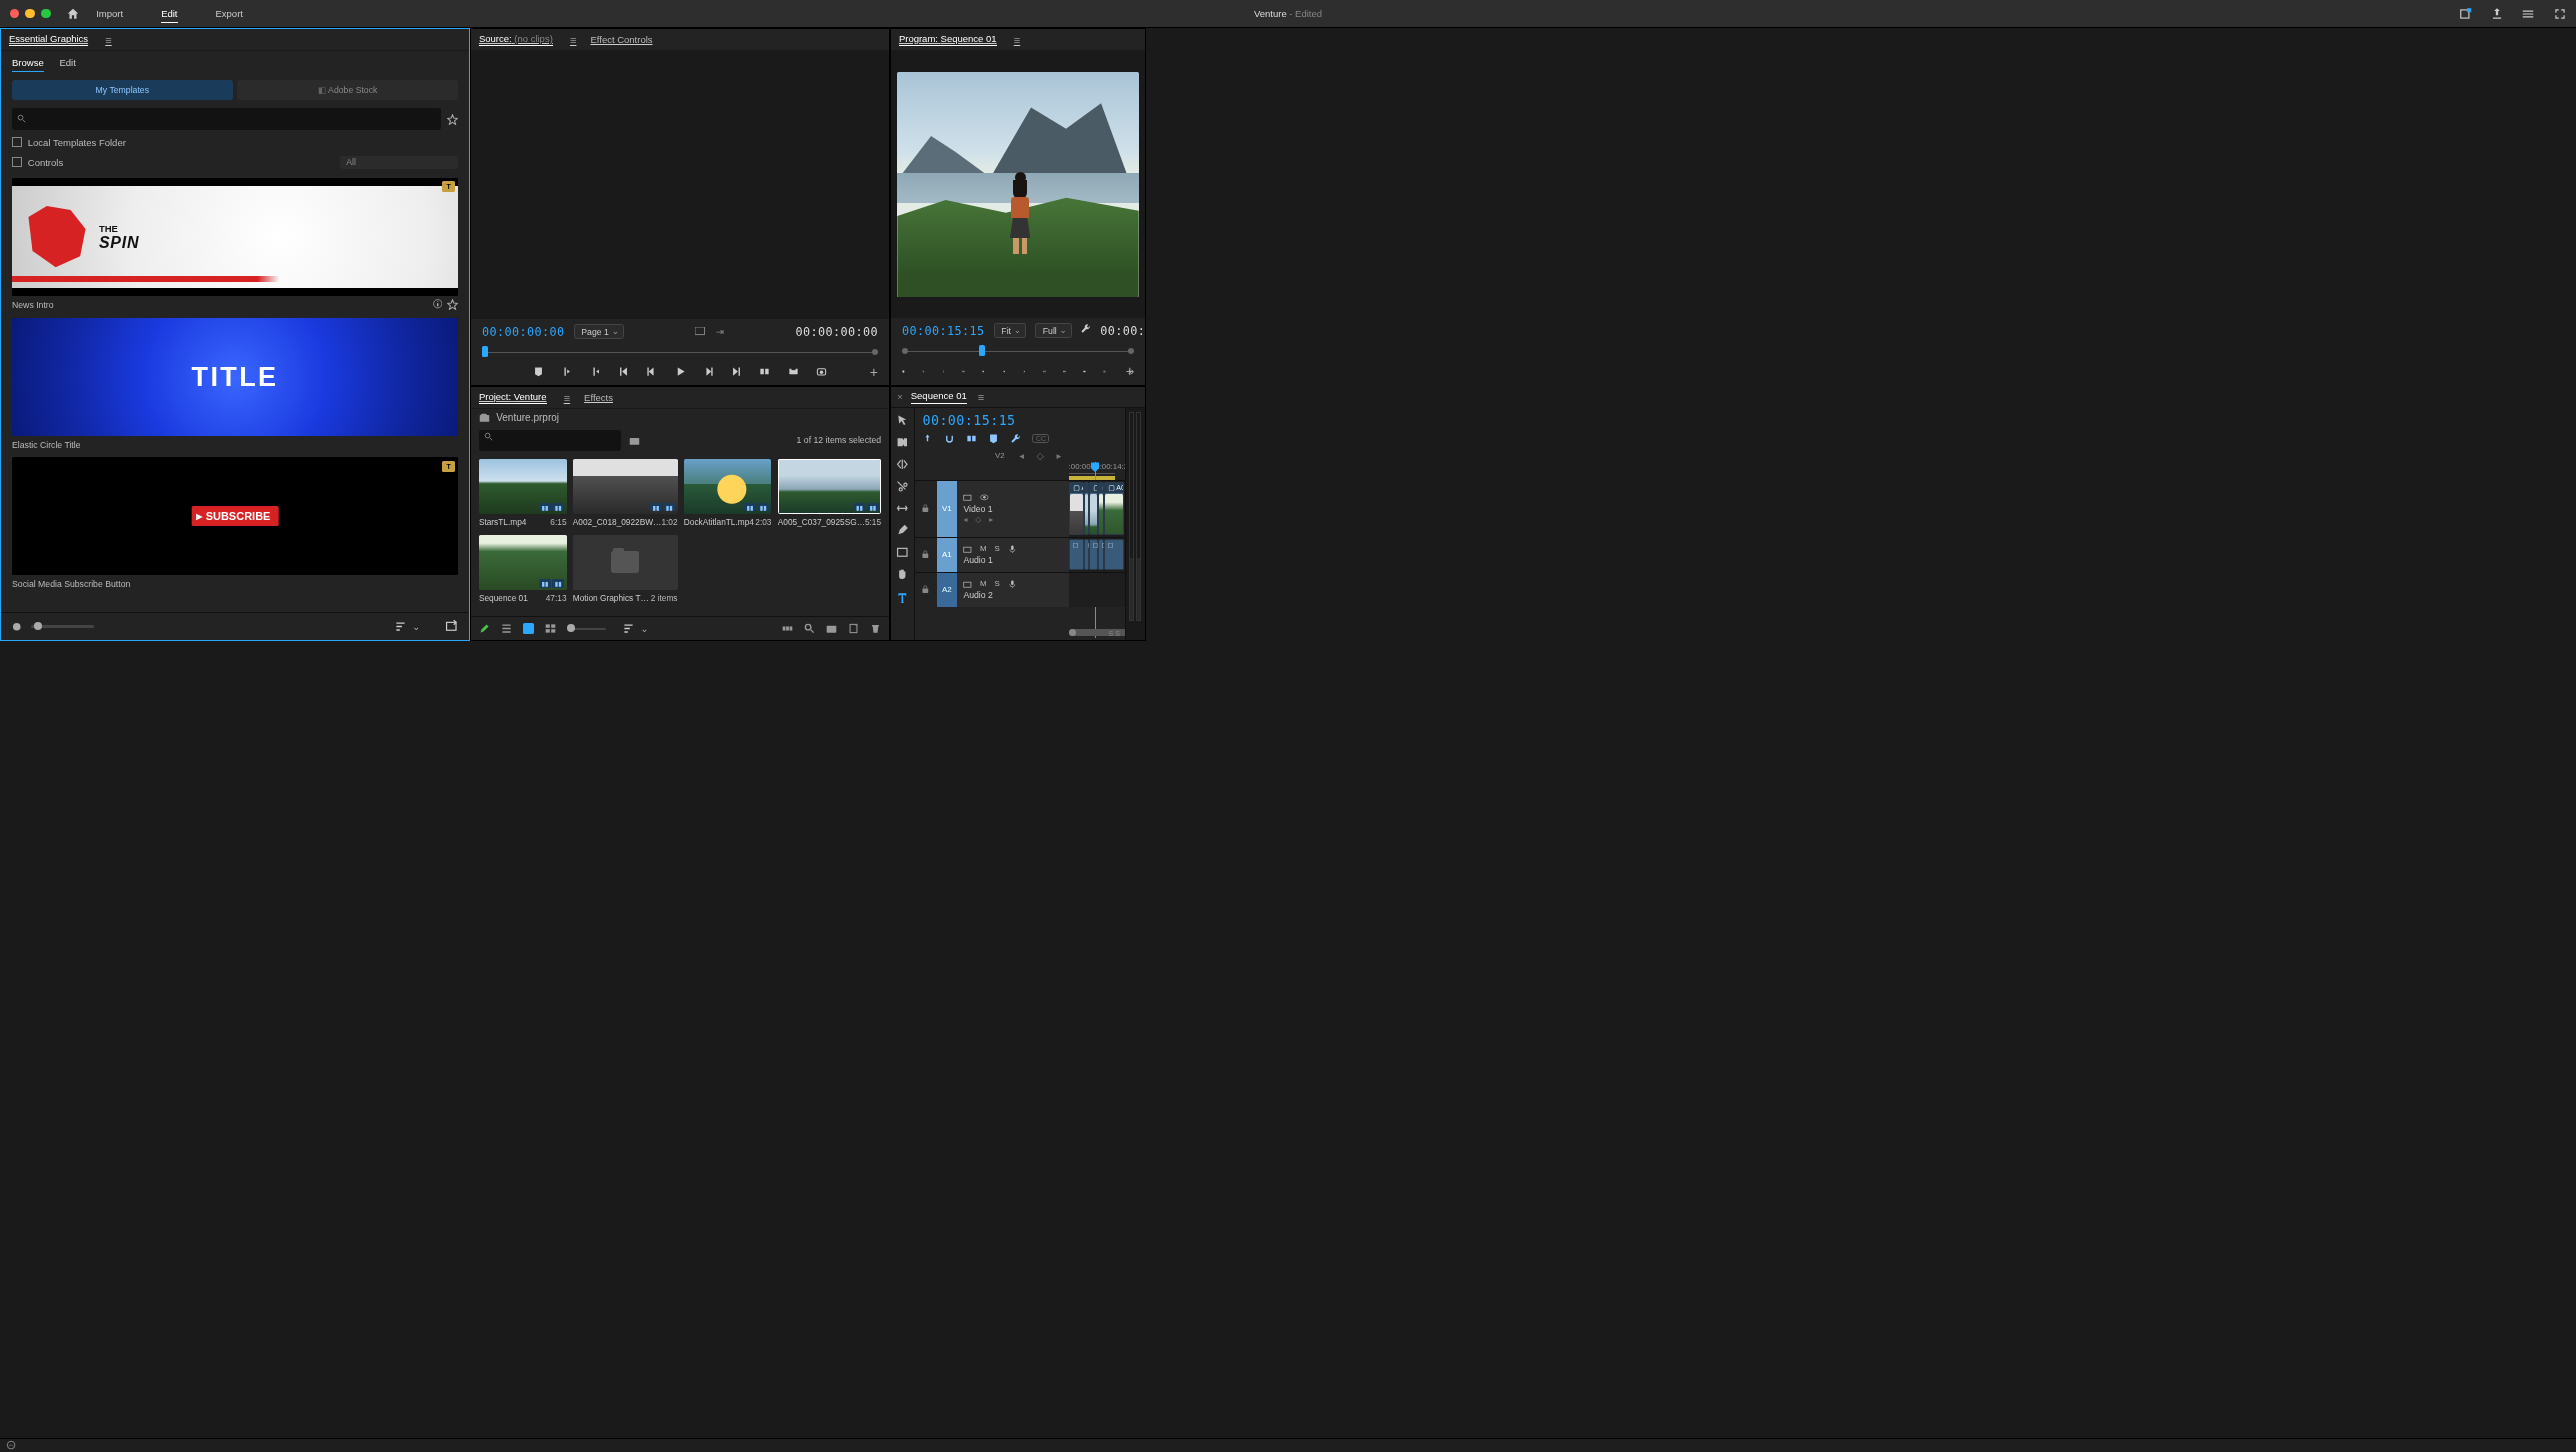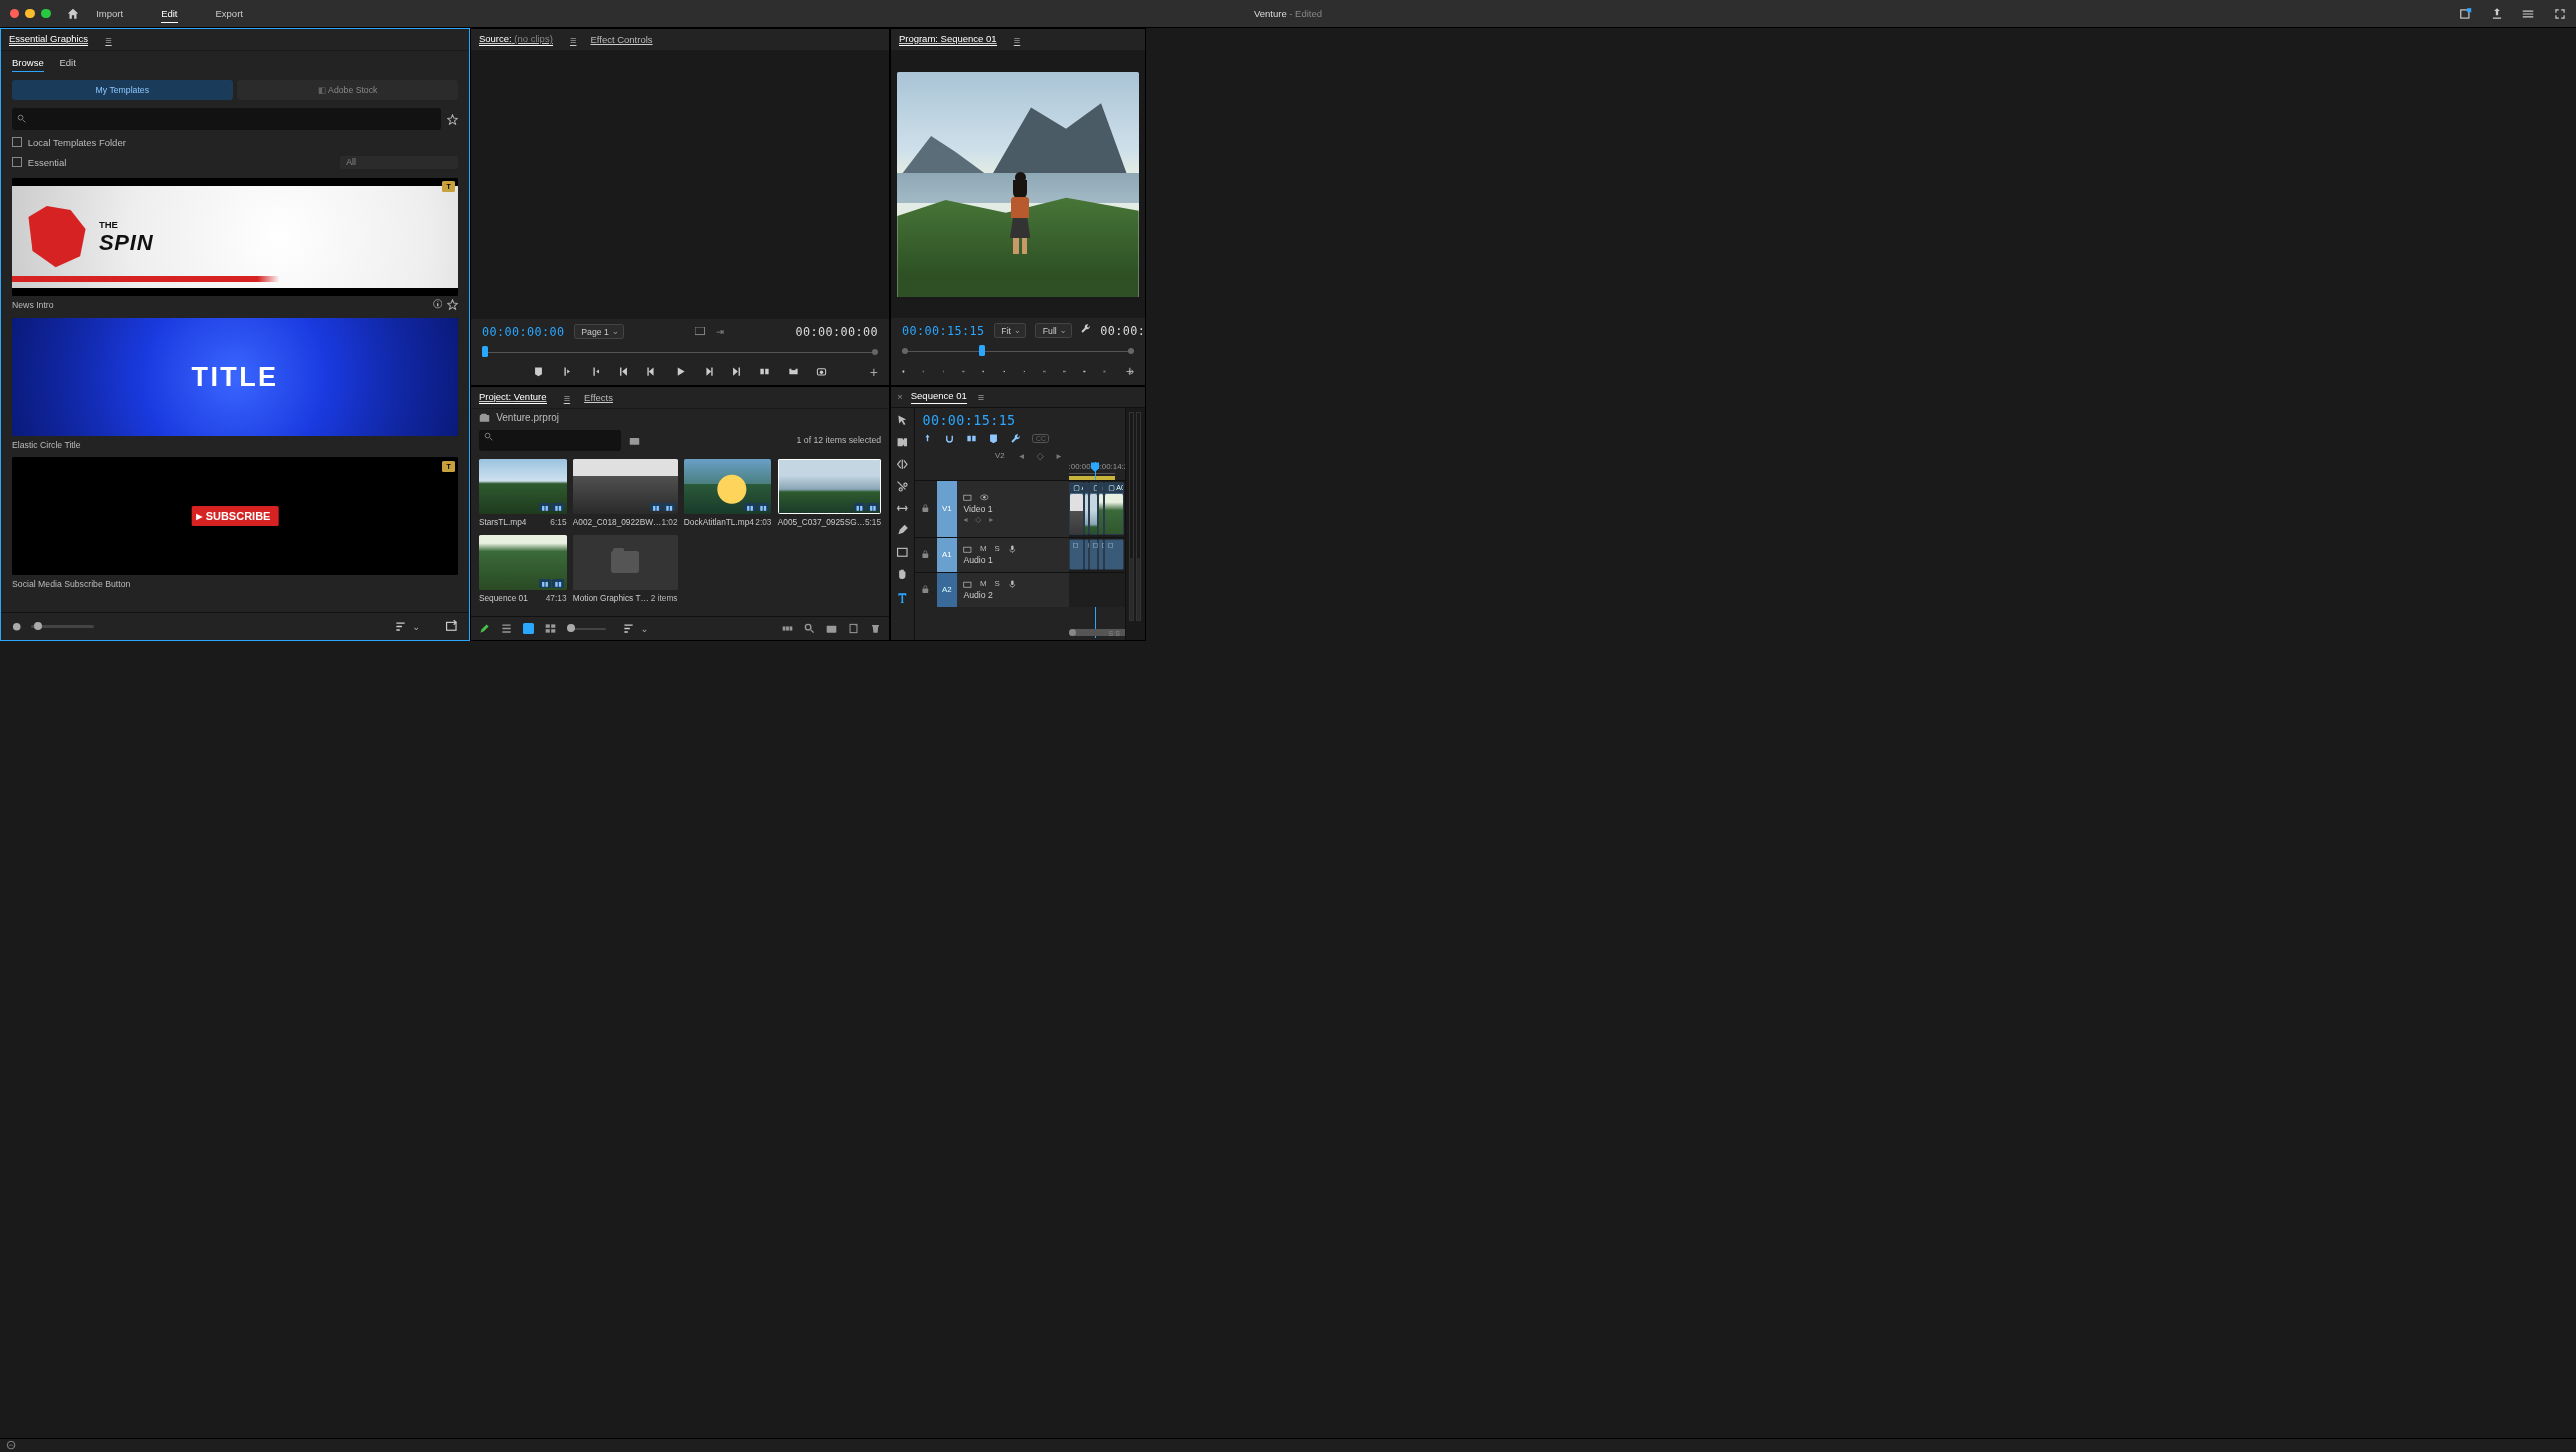--- a/index.html
+++ b/index.html
@@ -85,21 +85,21 @@
 .template-card { margin-bottom: 7.9px; }
 .template-thumb { width: 100%; height: 118px; background: #000; position: relative; border-radius: 1.6px; overflow: hidden; }
 .badge-t { position: absolute; top: 3.2px; right: 3.2px; width: 12.6px; height: 11px; background: #c7a13e; color: #000; font-size: 7px; font-weight: bold; text-align: center; border-radius: 1.6px; line-height: 11px; }
 .template-label { margin-top: 3.2px; color: #bbb; font-size: 8.7px; display: flex; align-items: center; }
 .template-label .ricons { margin-left: auto; display: flex; gap: 4.7px; }
 
 .news-bg { position: absolute; inset: 7.9px 0 7.9px 0; background: radial-gradient(circle at 60% 50%, #fff 0%, #eee 55%, #ccc 100%); display: flex; align-items: center; }
 .globe { width: 68px; height: 68px; background: #d62222; margin-left: 11px; border-radius: 12% 30% 20% 28%; clip-path: polygon(8% 20%, 35% 4%, 70% 10%, 92% 38%, 84% 78%, 48% 94%, 14% 70%); }
 .news-title { margin-left: 7.9px; }
 .news-title .the { font-size: 9.5px; font-weight: bold; color: #111; }
-.news-title .spin { font-size: 22px; font-weight: 900; color: #111; font-style: italic; letter-spacing: 0.8px; }
+.news-title .spin { font-size: 16px; font-weight: 900; color: #111; font-style: italic; letter-spacing: 0.8px; }
 .news-red { position: absolute; left: 0; right: 0; bottom: 6.3px; height: 6.3px; background: linear-gradient(90deg, #d62222 0%, #d62222 55%, transparent 60%); }
 
 .title-bg { position: absolute; inset: 0; background: radial-gradient(circle at 50% 50%, #3a66ff 0%, #1a3adf 40%, #1128a8 70%, #0a1a7a 100%); display: flex; align-items: center; justify-content: center; }
 .title-text { color: #fff; font-size: 27px; font-weight: 900; font-family: Impact, sans-serif; letter-spacing: 2.4px; }
 
 .sub-btn { position: absolute; left: 50%; top: 50%; transform: translate(-50%, -50%); background: #d62222; color: #fff; font-weight: bold; font-size: 11px; padding: 3.9px 7.9px 3.9px 4.7px; border-radius: 1.6px; display: flex; align-items: center; gap: 3.2px; }
 .sub-btn:before { content: "▶"; font-size: 7.9px; }
 .eg-footer { position: absolute; bottom: 0; left: 0; right: 0; height: 28px; border-top: 0.8px solid #111; display: flex; align-items: center; padding: 0 11px; gap: 9.5px; background: #232323; }
 .slider-track { width: 63px; height: 2.4px; background: #444; border-radius: 1.6px; position: relative; }
 .slider-thumb { width: 7.9px; height: 7.9px; background: #aaa; border-radius: 50%; position: absolute; top: -3.2px; left: 3.2px; }
@@ -397,21 +397,21 @@
         <svg class="star-out" viewBox="0 0 16 16">
             <path d="M8 1l2 5 5 .5-4 3.5 1.5 5L8 12l-4.5 3 1.5-5L1 6.5 6 6z"></path>
           </svg>
       </div>
       <div class="chk-row">
         <span class="chk"></span>
         <span>Local Templates Folder</span>
       </div>
       <div class="chk-row">
         <span class="chk"></span>
-        <span>Essential</span>
+        <span>Controls</span>
         <span class="lib-dd">All</span>
       </div>
 
       <div class="eg-list">
         <div class="template-card">
           <div class="template-thumb">
             <div class="news-bg">
               <div class="globe"></div>
               <div class="news-title">
                 <div class="the">THE</div>

